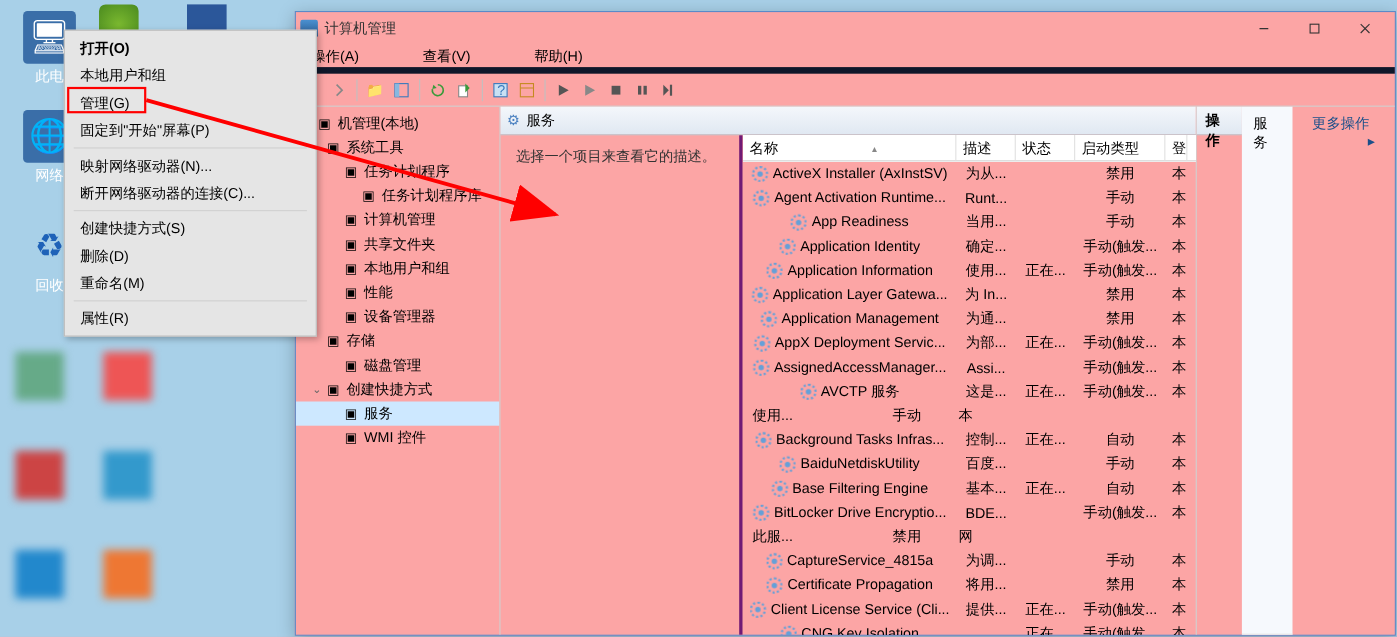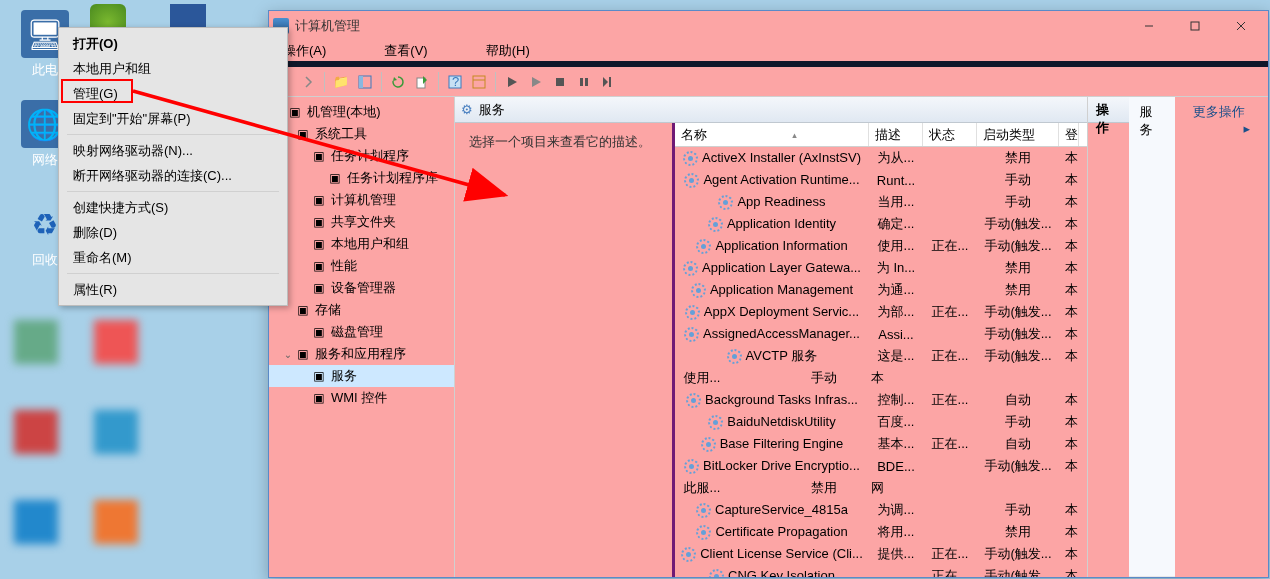--- a/index.html
+++ b/index.html
@@ -288,21 +288,21 @@
           <span>存储</span>
         </div>
         <div class="treenode depth2">
           <span class="exp"></span>
           <span class="ticon">▣</span>
           <span>磁盘管理</span>
         </div>
         <div class="treenode depth1">
           <span class="exp">⌄</span>
           <span class="ticon">▣</span>
-          <span>服务和应用程序</span>
+          <span>创建快捷方式</span>
         </div>
         <div class="treenode depth2 sel">
           <span class="exp"></span>
           <span class="ticon">▣</span>
           <span>服务</span>
         </div>
         <div class="treenode depth2">
           <span class="exp"></span>
           <span class="ticon">▣</span>
           <span>WMI 控件</span>

